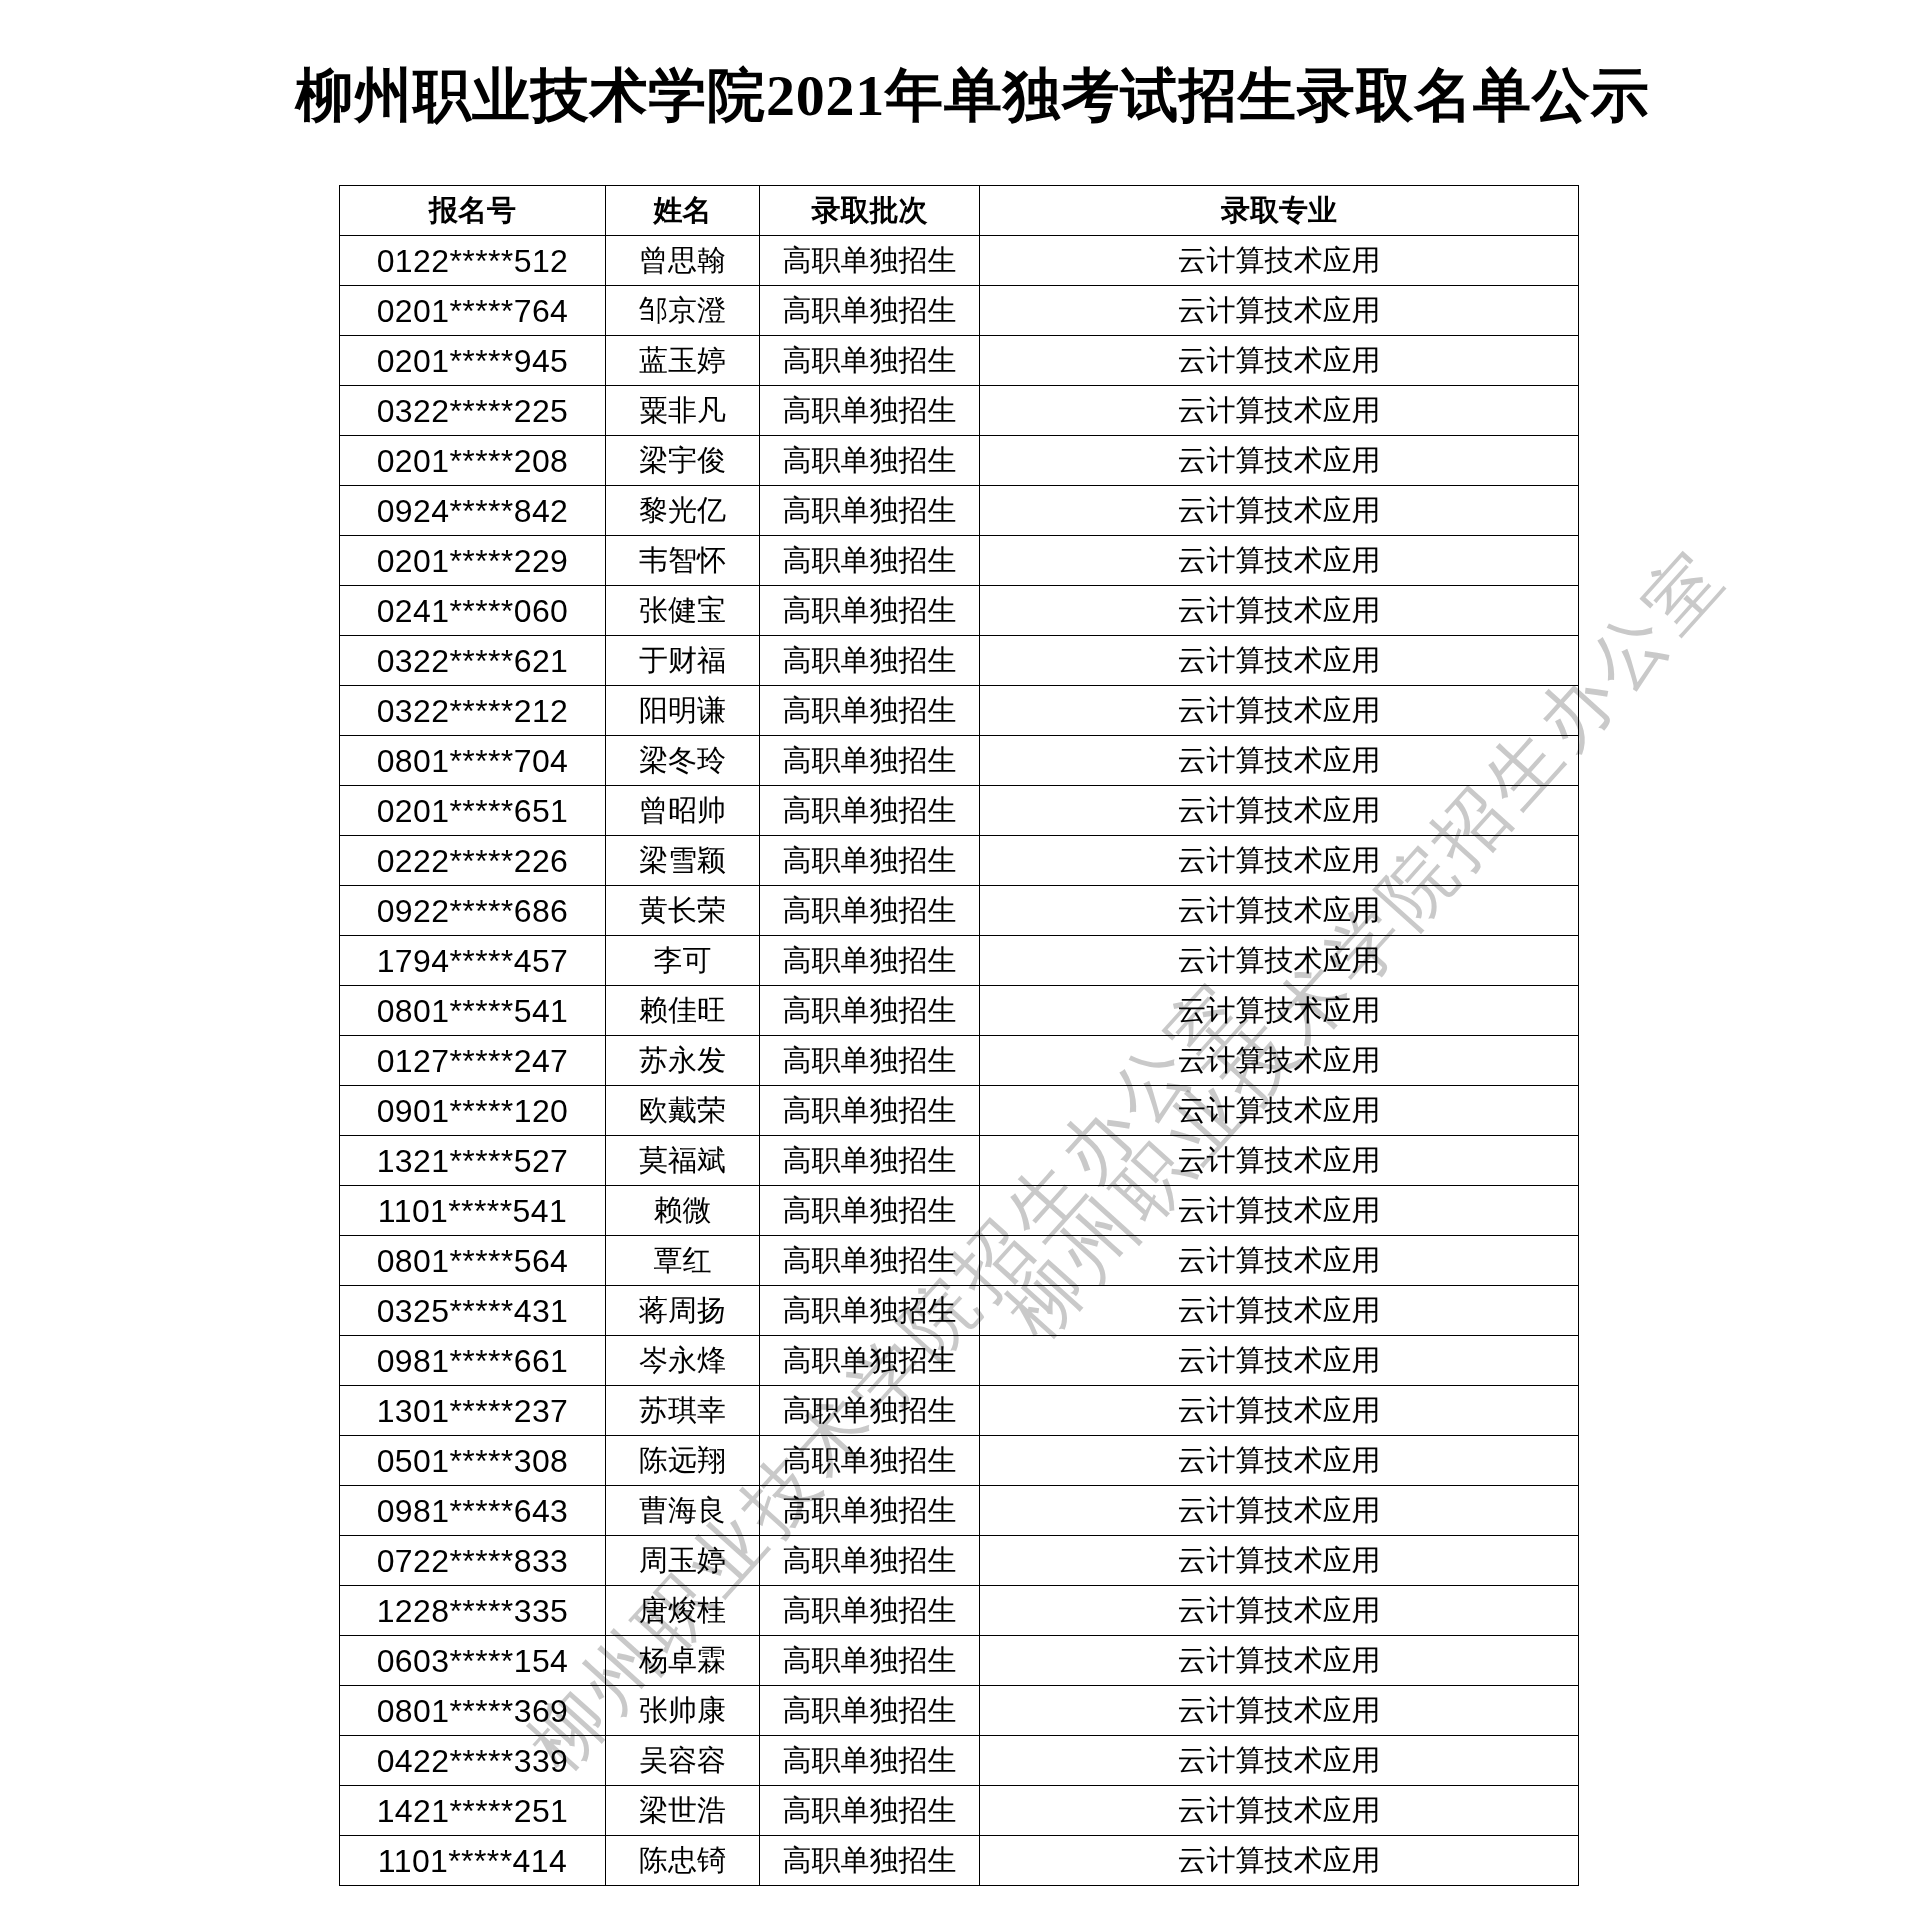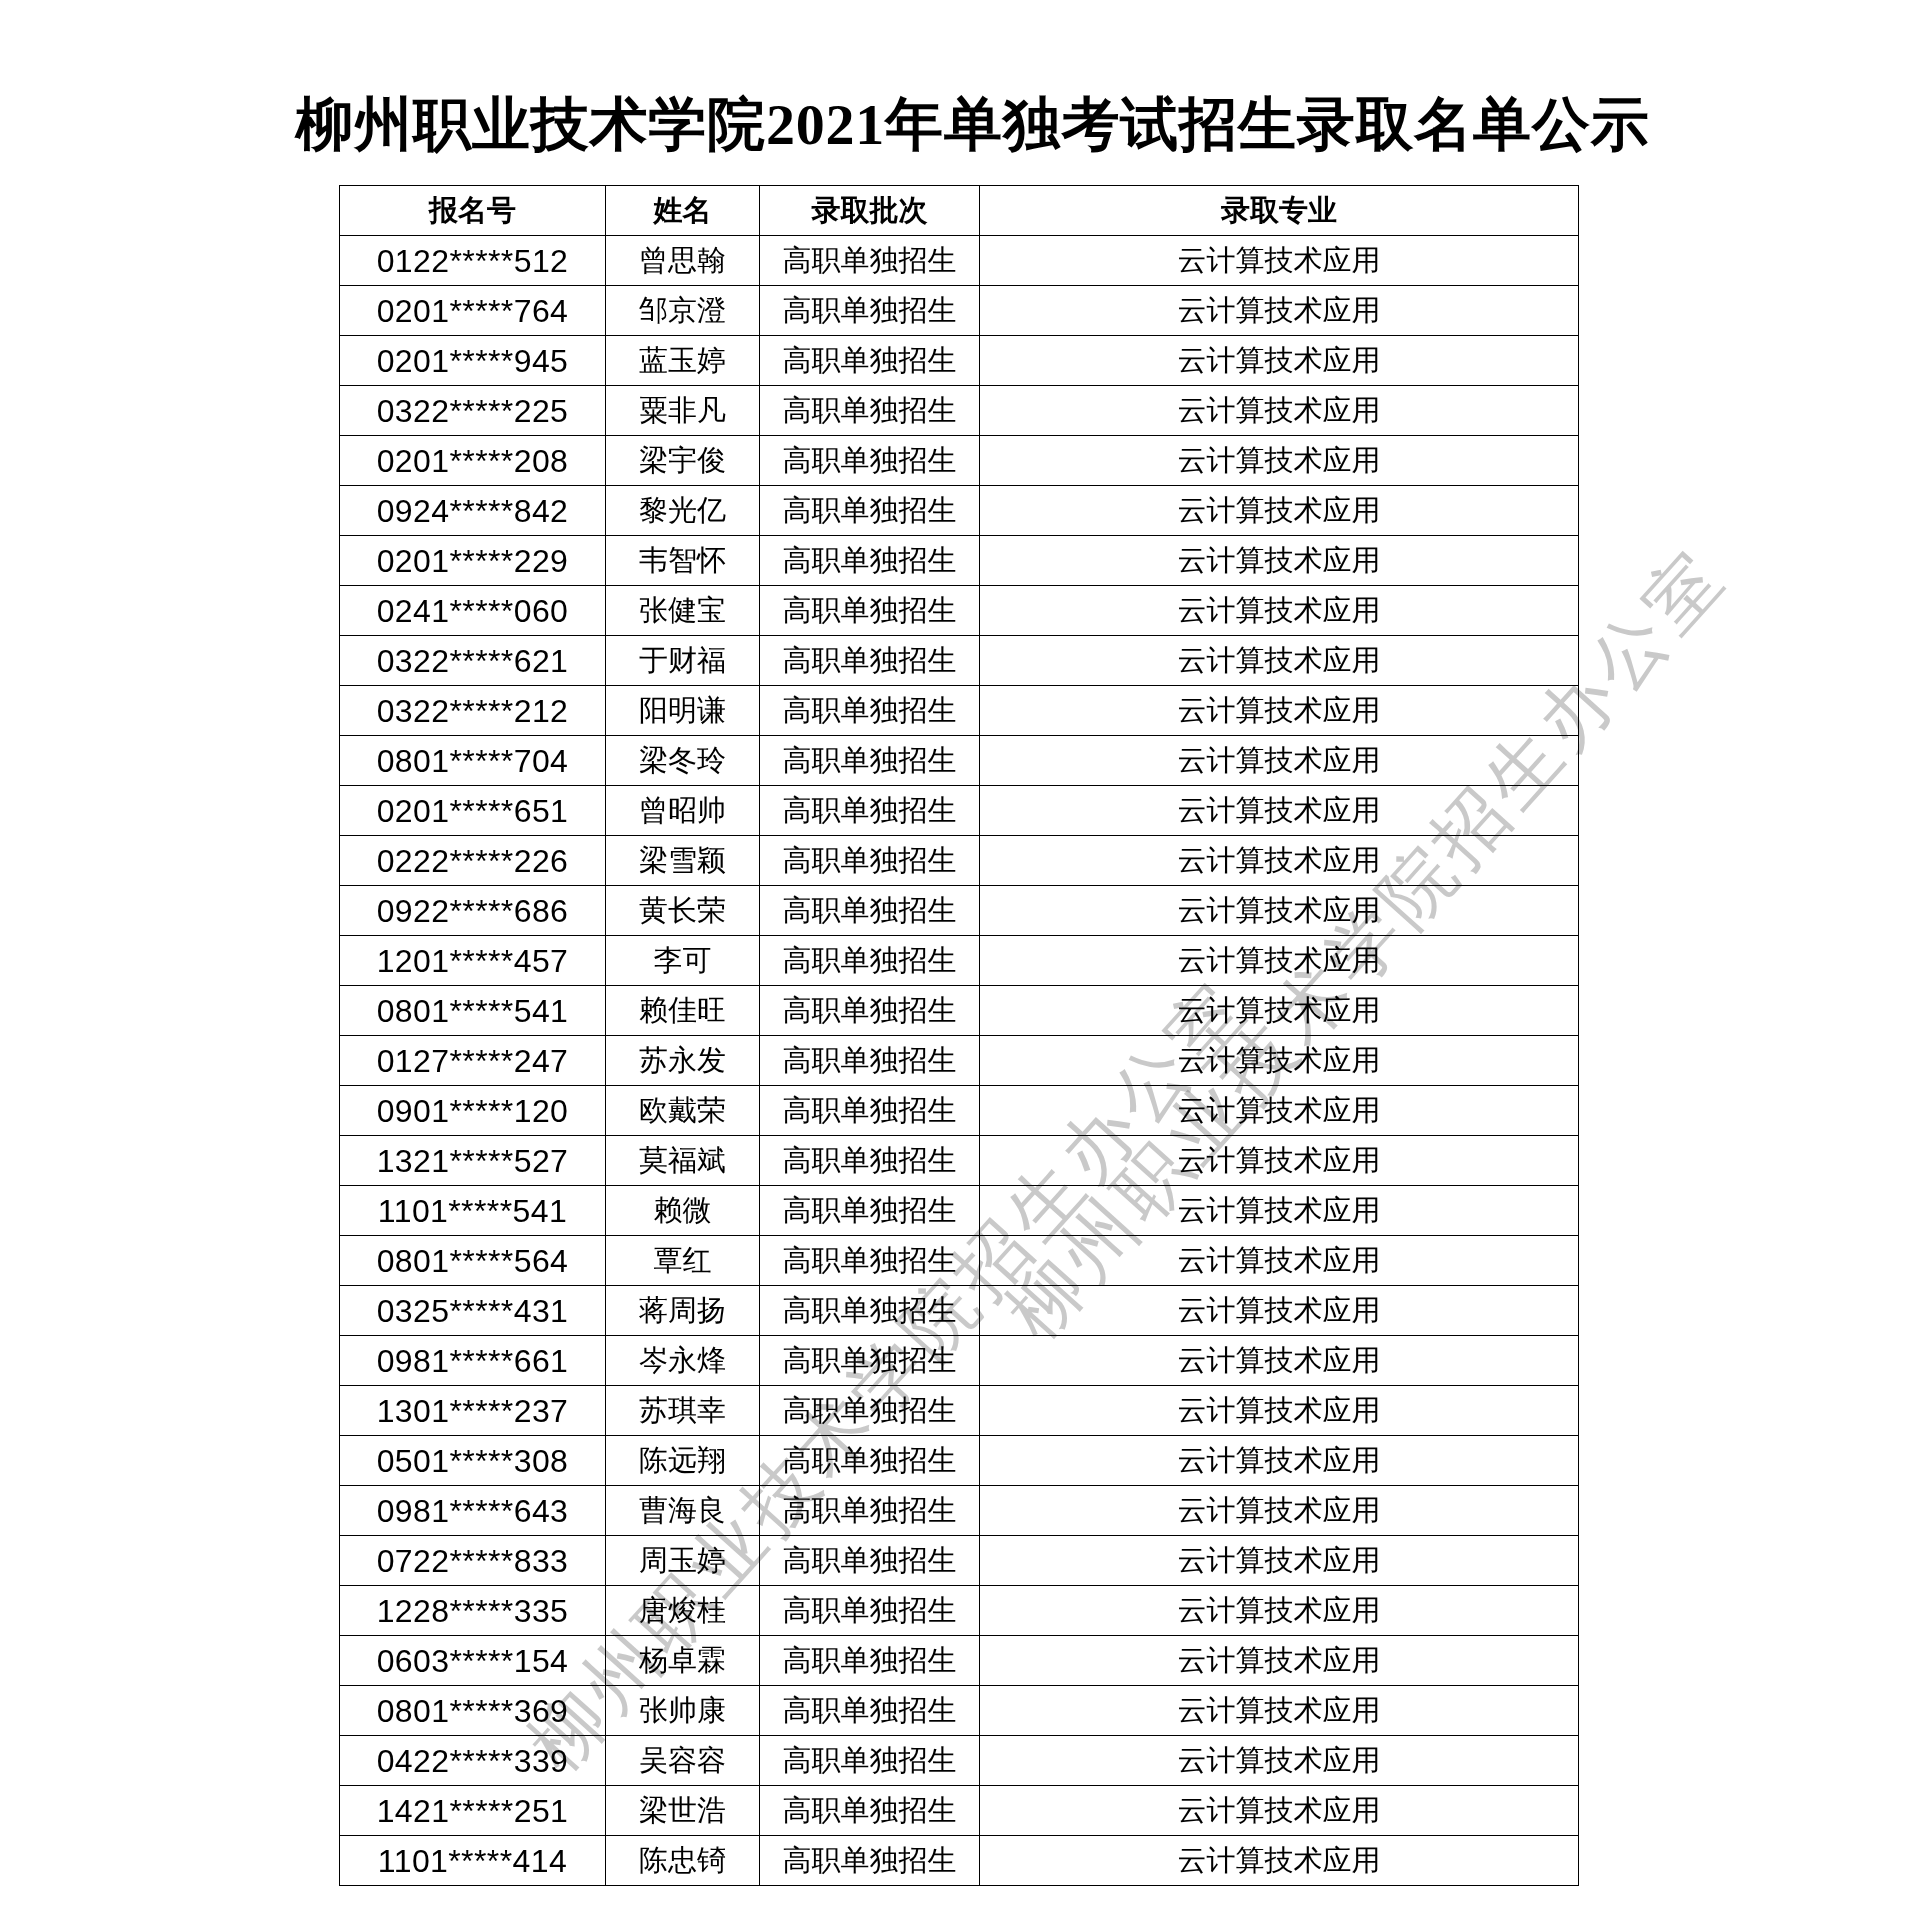--- a/index.html
+++ b/index.html
@@ -16,21 +16,21 @@
     width: 1911px;
     height: 2703px;
     background: #ffffff;
     box-sizing: border-box;
     overflow: hidden;
   }
 
   
   .doc-title {
     position: absolute;
-    top: 93px;
+    top: 64px;
     left: 0;
     width: 100%;
     text-align: center;
     font-family: "Liberation Serif", "DejaVu Serif", serif;
     font-weight: bold;
     font-size: 58px;
     letter-spacing: 0.8px;
     line-height: 1.1;
     white-space: nowrap;
     padding-left: 34px;
@@ -205,21 +205,21 @@
             <td>高职单独招生</td>
             <td>云计算技术应用</td>
           </tr>
           <tr>
             <td class="id-cell">0922*****686</td>
             <td>黄长荣</td>
             <td>高职单独招生</td>
             <td>云计算技术应用</td>
           </tr>
           <tr>
-            <td class="id-cell">1201*****457</td>
+            <td class="id-cell">1794*****457</td>
             <td>李可</td>
             <td>高职单独招生</td>
             <td>云计算技术应用</td>
           </tr>
           <tr>
             <td class="id-cell">0801*****541</td>
             <td>赖佳旺</td>
             <td>高职单独招生</td>
             <td>云计算技术应用</td>
           </tr>

